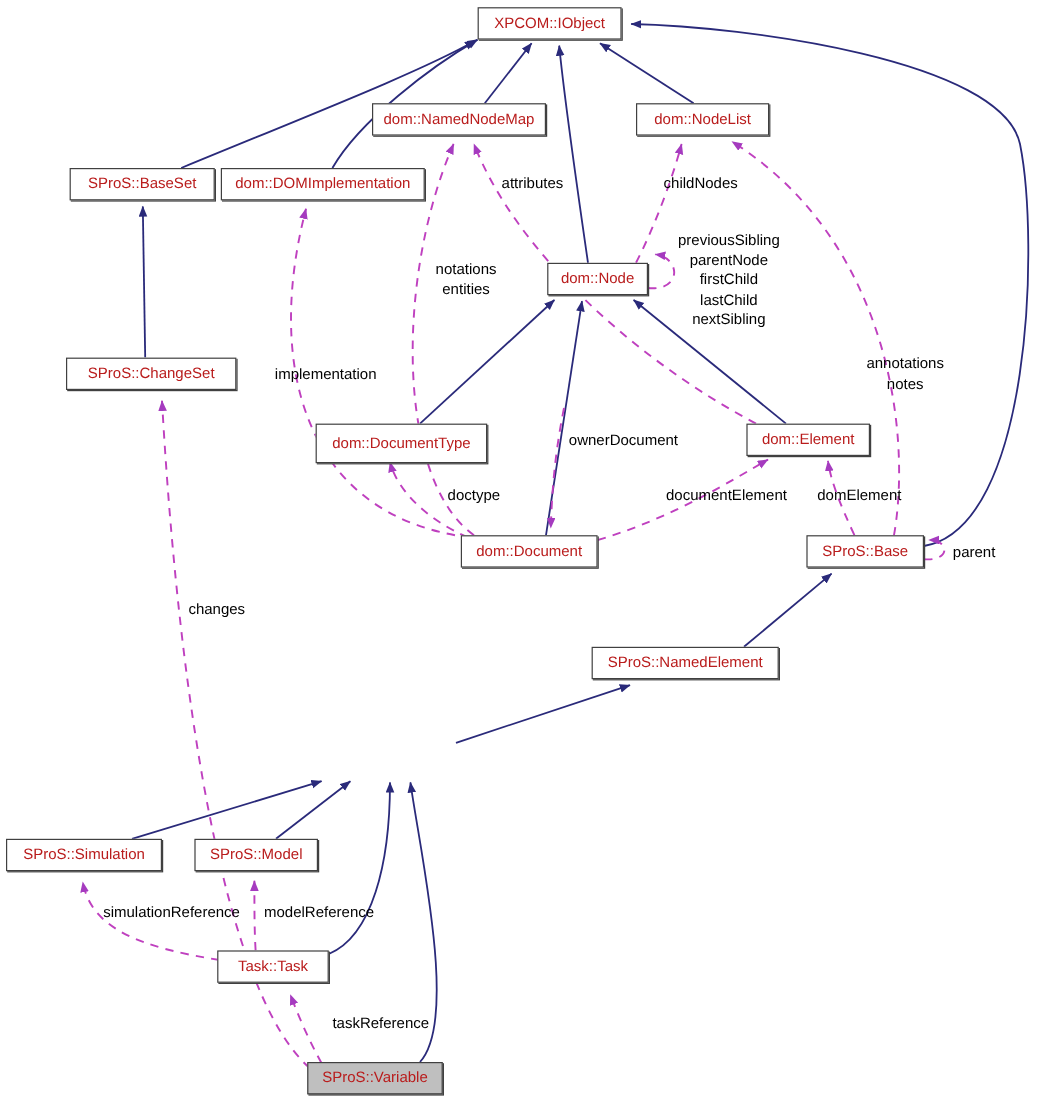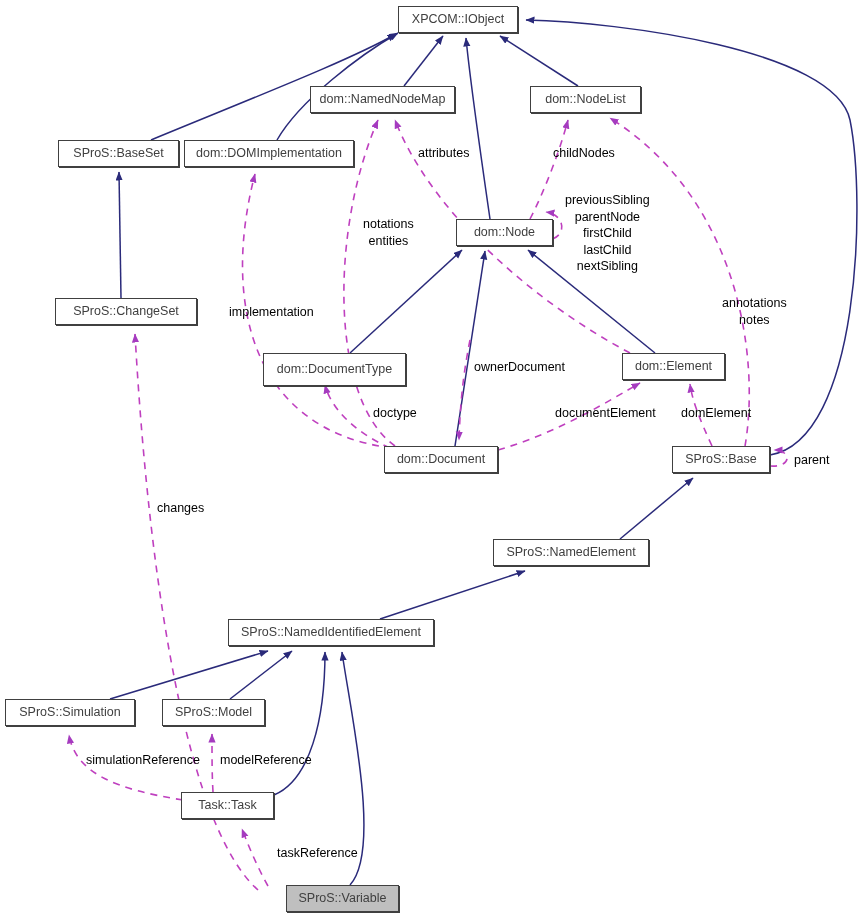--- a/index.html
+++ b/index.html
@@ -24,21 +24,21 @@
     top: 0;
     width: 865px;
     height: 920px;
   }
   .node {
     position: absolute;
     box-sizing: border-box;
     background: #ffffff;
     border: 1px solid #404040;
     box-shadow: 1px 1px 0 0 #404040;
-    color: #404040;
+    color: #b91c1c;
     font-family: "Liberation Sans", sans-serif;
     font-size: 12.5px;
     line-height: 1;
     display: flex;
     align-items: center;
     justify-content: center;
     white-space: nowrap;
     z-index: 5;
   }
   .node.highlight {
@@ -150,54 +150,51 @@
   </div>
   <div class="node" style="left:530px; top:86px; width:111px; height:27px;">
     <span>dom::NodeList</span>
   </div>
   <div class="node" style="left:58px; top:140px; width:121px; height:27px;">
     <span>SProS::BaseSet</span>
   </div>
   <div class="node" style="left:184px; top:140px; width:170px; height:27px;">
     <span>dom::DOMImplementation</span>
   </div>
-  <div class="node" style="left:456px; top:219px; width:97px; height:27px;">
+  <div class="node" style="left:456px; top:219px; width:84px; height:27px;">
     <span>dom::Node</span>
   </div>
   <div class="node" style="left:55px; top:298px; width:142px; height:27px;">
     <span>SProS::ChangeSet</span>
   </div>
   <div class="node" style="left:263px; top:353px; width:143px; height:33px;">
     <span>dom::DocumentType</span>
   </div>
   <div class="node" style="left:622px; top:353px; width:103px; height:27px;">
     <span>dom::Element</span>
   </div>
   <div class="node" style="left:384px; top:446px; width:114px; height:27px;">
     <span>dom::Document</span>
   </div>
   <div class="node" style="left:672px; top:446px; width:98px; height:27px;">
     <span>SProS::Base</span>
   </div>
   <div class="node" style="left:493px; top:539px; width:156px; height:27px;">
     <span>SProS::NamedElement</span>
   </div>
-  <div class="node" style="left:228px; top:619px; width:206px; height:27px;">
-    <span>SProS::NamedIdentifiedElement</span>
-  </div>
   <div class="node" style="left:5px; top:699px; width:130px; height:27px;">
     <span>SProS::Simulation</span>
   </div>
   <div class="node" style="left:162px; top:699px; width:103px; height:27px;">
     <span>SProS::Model</span>
   </div>
   <div class="node" style="left:181px; top:792px; width:93px; height:27px;">
     <span>Task::Task</span>
   </div>
-  <div class="node highlight" style="left:256px; top:885px; width:113px; height:27px;margin-left:30px;">
+  <div class="node highlight" style="left:256px; top:885px; width:113px; height:27px;">
     <span>SProS::Variable</span>
   </div>
 
   <div class="edge-label" style="left:418px; top:145px;">attributes</div>
   <div class="edge-label" style="left:553px; top:145px;">childNodes</div>
   <div class="edge-label multi" style="left:363px; top:216px;">notations<br>entities</div>
   <div class="edge-label multi" style="left:565px; top:192px;">previousSibling<br>parentNode<br>firstChild<br>lastChild<br>nextSibling</div>
   <div class="edge-label multi" style="left:722px; top:295px;">annotations<br>notes</div>
   <div class="edge-label" style="left:229px; top:304px;">implementation</div>
   <div class="edge-label" style="left:474px; top:359px;">ownerDocument</div>

